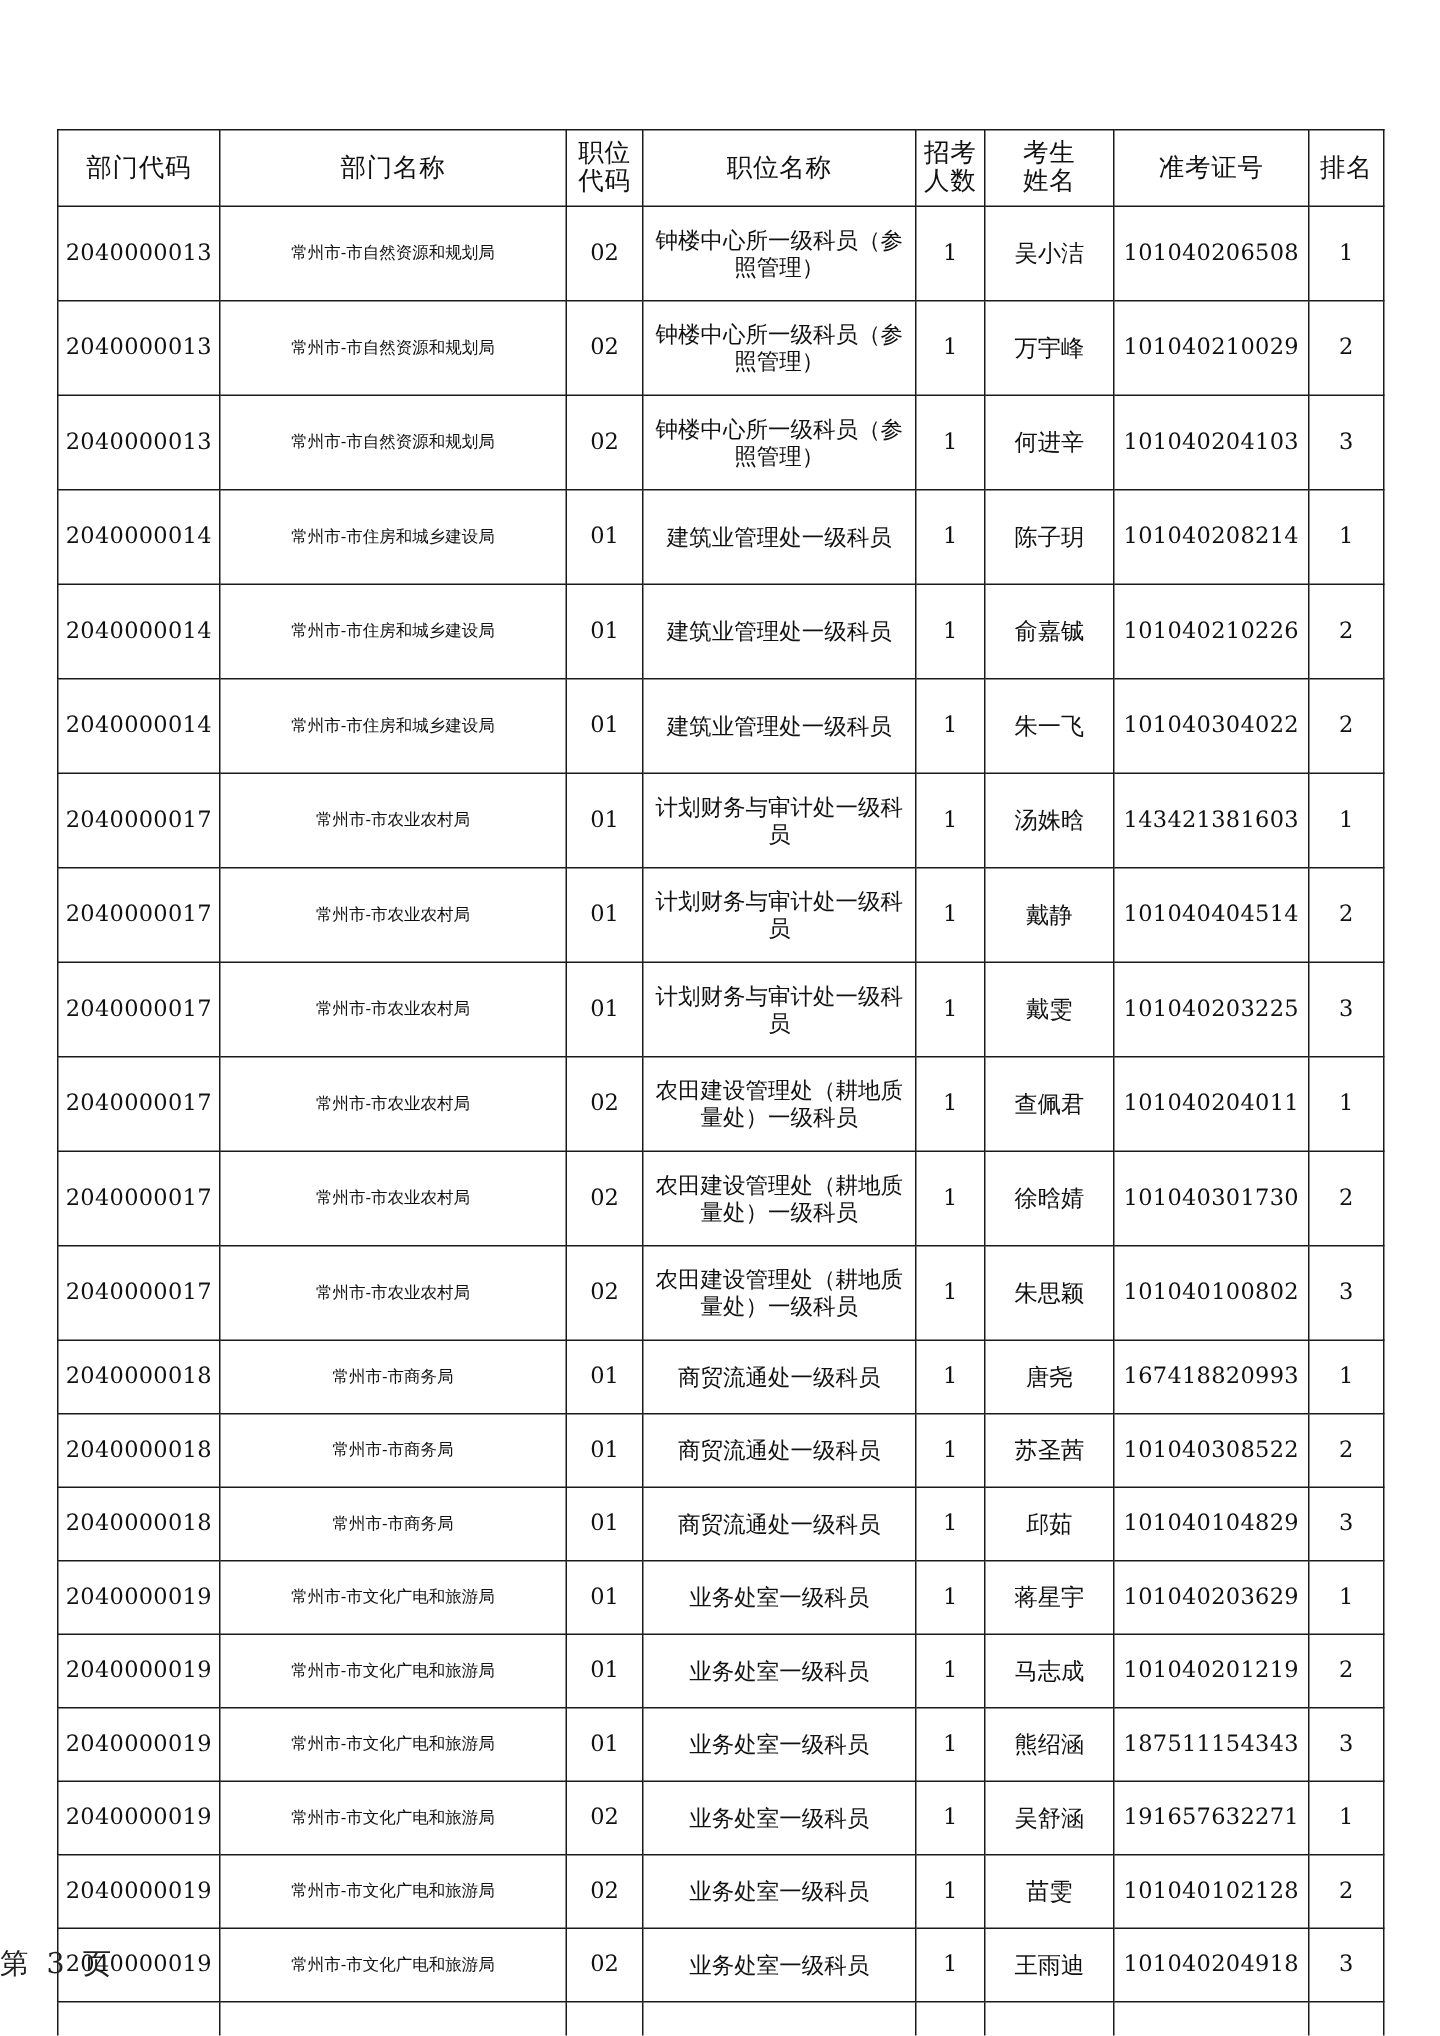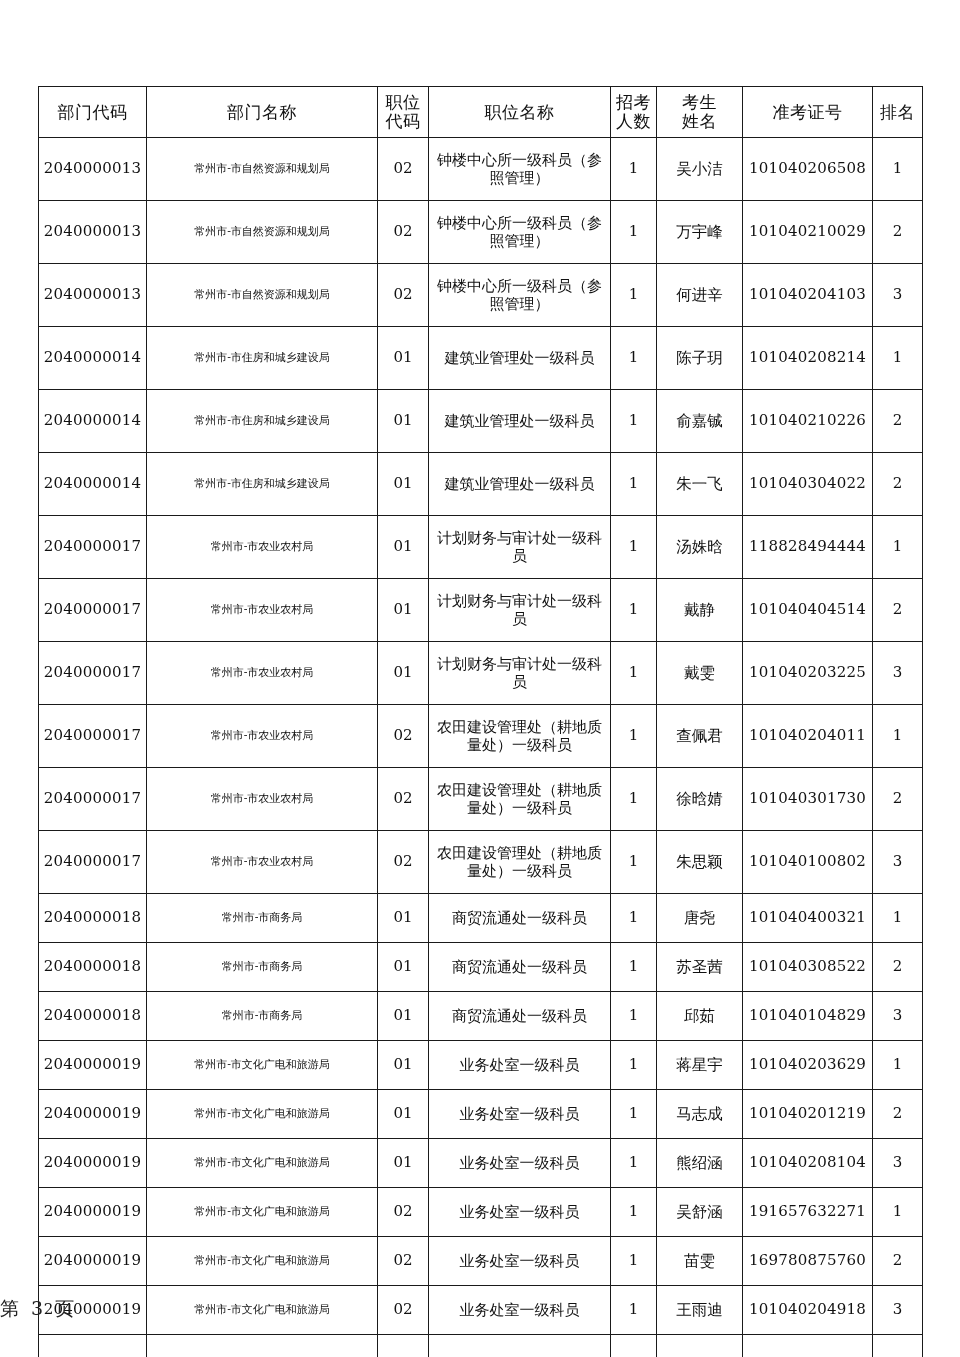--- a/index.html
+++ b/index.html
@@ -203,21 +203,21 @@
             <td class="ticket">101040304022</td>
             <td class="rank">2</td>
           </tr>
           <tr class="h2">
             <td class="dept-code">2040000017</td>
             <td class="dept-name">常州市-市农业农村局</td>
             <td class="pos-code">01</td>
             <td class="pos-name">计划财务与审计处一级科员</td>
             <td class="hire">1</td>
             <td class="cand-name">汤姝晗</td>
-            <td class="ticket">118828494444</td>
+            <td class="ticket">143421381603</td>
             <td class="rank">1</td>
           </tr>
           <tr class="h2">
             <td class="dept-code">2040000017</td>
             <td class="dept-name">常州市-市农业农村局</td>
             <td class="pos-code">01</td>
             <td class="pos-name">计划财务与审计处一级科员</td>
             <td class="hire">1</td>
             <td class="cand-name">戴静</td>
             <td class="ticket">101040404514</td>
@@ -263,21 +263,21 @@
             <td class="ticket">101040100802</td>
             <td class="rank">3</td>
           </tr>
           <tr>
             <td class="dept-code">2040000018</td>
             <td class="dept-name">常州市-市商务局</td>
             <td class="pos-code">01</td>
             <td class="pos-name">商贸流通处一级科员</td>
             <td class="hire">1</td>
             <td class="cand-name">唐尧</td>
-            <td class="ticket">101040400321</td>
+            <td class="ticket">167418820993</td>
             <td class="rank">1</td>
           </tr>
           <tr>
             <td class="dept-code">2040000018</td>
             <td class="dept-name">常州市-市商务局</td>
             <td class="pos-code">01</td>
             <td class="pos-name">商贸流通处一级科员</td>
             <td class="hire">1</td>
             <td class="cand-name">苏圣茜</td>
             <td class="ticket">101040308522</td>
@@ -313,41 +313,41 @@
             <td class="ticket">101040201219</td>
             <td class="rank">2</td>
           </tr>
           <tr>
             <td class="dept-code">2040000019</td>
             <td class="dept-name">常州市-市文化广电和旅游局</td>
             <td class="pos-code">01</td>
             <td class="pos-name">业务处室一级科员</td>
             <td class="hire">1</td>
             <td class="cand-name">熊绍涵</td>
-            <td class="ticket">101040208104</td>
+            <td class="ticket">187511154343</td>
             <td class="rank">3</td>
           </tr>
           <tr>
             <td class="dept-code">2040000019</td>
             <td class="dept-name">常州市-市文化广电和旅游局</td>
             <td class="pos-code">02</td>
             <td class="pos-name">业务处室一级科员</td>
             <td class="hire">1</td>
             <td class="cand-name">吴舒涵</td>
             <td class="ticket">191657632271</td>
             <td class="rank">1</td>
           </tr>
           <tr>
             <td class="dept-code">2040000019</td>
             <td class="dept-name">常州市-市文化广电和旅游局</td>
             <td class="pos-code">02</td>
             <td class="pos-name">业务处室一级科员</td>
             <td class="hire">1</td>
             <td class="cand-name">苗雯</td>
-            <td class="ticket">169780875760</td>
+            <td class="ticket">101040102128</td>
             <td class="rank">2</td>
           </tr>
           <tr>
             <td class="dept-code">2040000019</td>
             <td class="dept-name">常州市-市文化广电和旅游局</td>
             <td class="pos-code">02</td>
             <td class="pos-name">业务处室一级科员</td>
             <td class="hire">1</td>
             <td class="cand-name">王雨迪</td>
             <td class="ticket">101040204918</td>

